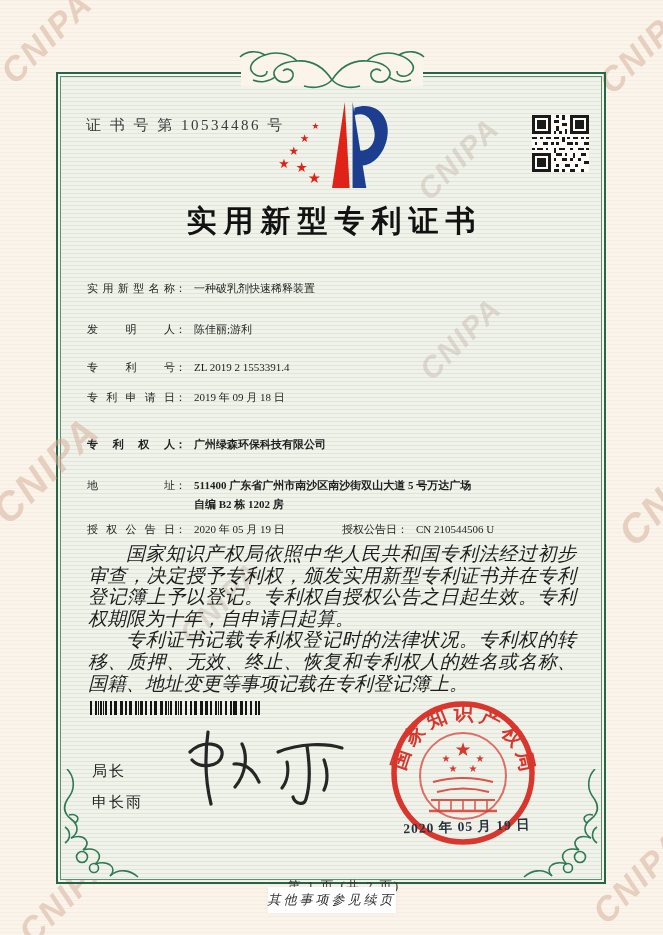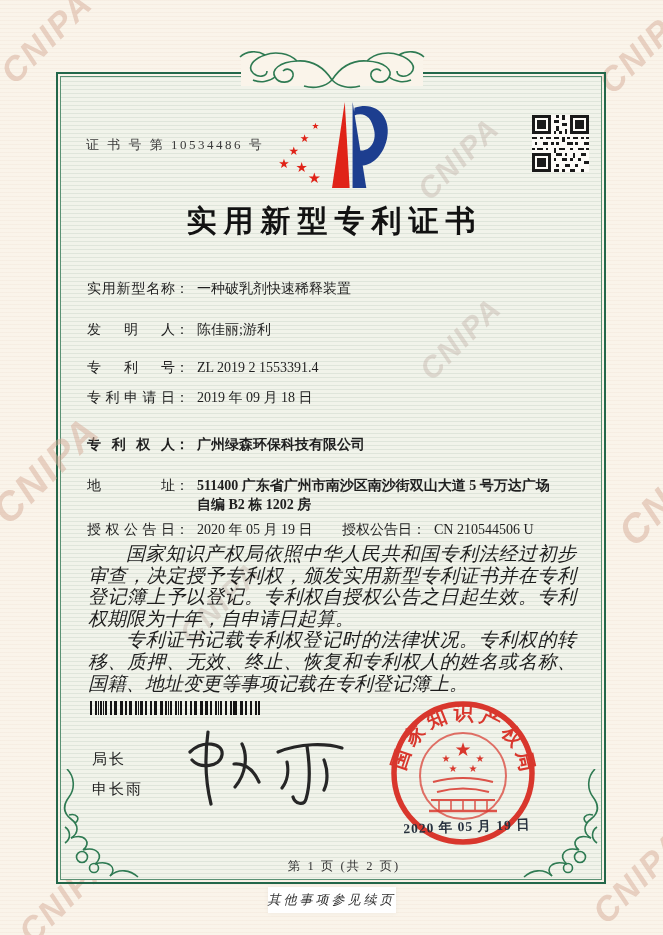--- a/index.html
+++ b/index.html
@@ -12,46 +12,46 @@
   
   .wm{position:absolute;font:italic bold 34px "Liberation Sans","DejaVu Sans",sans-serif;
       color:rgba(213,172,152,.5);transform:rotate(-45deg);letter-spacing:2px;pointer-events:none;}
   .wm.inner{color:rgba(188,172,160,.38);}
   
   .frame{position:absolute;left:56px;top:72px;width:546px;height:808px;border:2.5px solid #23674a;}
   .frame-inner{position:absolute;inset:2px;border:1px solid #5a9174;
     background:#f1f3ea;
     background-image:repeating-linear-gradient(to bottom, rgba(128,158,138,.16) 0 1px, transparent 1px 4px);}
   
-  .certno{position:absolute;left:28px;top:42px;font-size:13px;letter-spacing:2.5px;color:#3a3a3a;margin-top:20px;}
+  .certno{position:absolute;left:28px;top:42px;font-size:15px;letter-spacing:2.5px;color:#3a3a3a;}
   .qr{position:absolute;left:474px;top:41px;width:57px;height:57px;}
   .logo{position:absolute;left:216px;top:24px;}
   .title{position:absolute;left:0;top:127px;width:100%;text-align:center;
     font-size:30px;font-weight:bold;letter-spacing:7px;text-indent:7px;color:#121212;}
-  .frow{position:absolute;left:29px;width:505px;font-size:14px;color:#1f1f1f;line-height:19px;}
+  .frow{position:absolute;left:29px;width:505px;font-size:11px;color:#1f1f1f;line-height:19px;}
   .flabel{display:inline-block;width:88px;text-align:justify;text-align-last:justify;vertical-align:top;}
   .fvalue{margin-left:8px;}
   .addrblock{display:inline-block;vertical-align:top;margin-left:8px;max-width:390px;font-weight:bold;}
   .pair2{position:absolute;left:255px;top:0;}
   .paras{position:absolute;left:30px;top:469px;width:488px;font-size:19px;font-style:italic;
     line-height:21.6px;text-align:justify;color:#1d1d1d;}
   .paras p{margin:0;text-indent:2em;}
   .barcode{position:absolute;left:32px;top:627px;width:170px;height:14px;
     background:
       repeating-linear-gradient(90deg,#151515 0 2px,transparent 2px 5px),
       repeating-linear-gradient(90deg,#151515 0 1px,transparent 1px 8px),
       repeating-linear-gradient(90deg,#151515 0 1px,transparent 1px 13px);}
   .signer{position:absolute;left:34px;top:676px;font-family:"Liberation Sans","DejaVu Sans",sans-serif;
     font-size:15px;color:#222;}
-  .signer div{margin-bottom:11px;letter-spacing:2px;}
+  .signer div{margin-bottom:11px;letter-spacing:2px;margin-top:12px;}
   .sig{position:absolute;left:116px;top:648px;}
   .seal{position:absolute;left:330px;top:624px;width:150px;height:150px;}
   .sealdate{position:absolute;left:334px;top:744px;width:150px;text-align:center;font-size:13.5px;
     color:#26303d;letter-spacing:1px;transform:rotate(-2deg);font-weight:bold;}
-  .pageinfo{position:absolute;left:0;top:784px;width:100%;text-align:center;font-size:12.5px;
+  .pageinfo{position:absolute;left:0;top:804px;width:100%;text-align:center;font-size:12.5px;
     letter-spacing:2px;color:#333;padding-left:13px;}
   .cont{position:absolute;left:50%;top:887px;transform:translateX(-50%);background:#fff;
     padding:4px 0;font-size:13px;letter-spacing:3px;color:#333;box-shadow:0 0 5px rgba(0,0,0,.05);
     font-style:italic;}
   .orn-top{position:absolute;left:50%;top:44px;transform:translateX(-50%);}
   .orn-bl{position:absolute;left:3px;bottom:3px;}
   .orn-br{position:absolute;right:3px;bottom:3px;transform:scaleX(-1);}
 </style>
 </head>
 <body>

